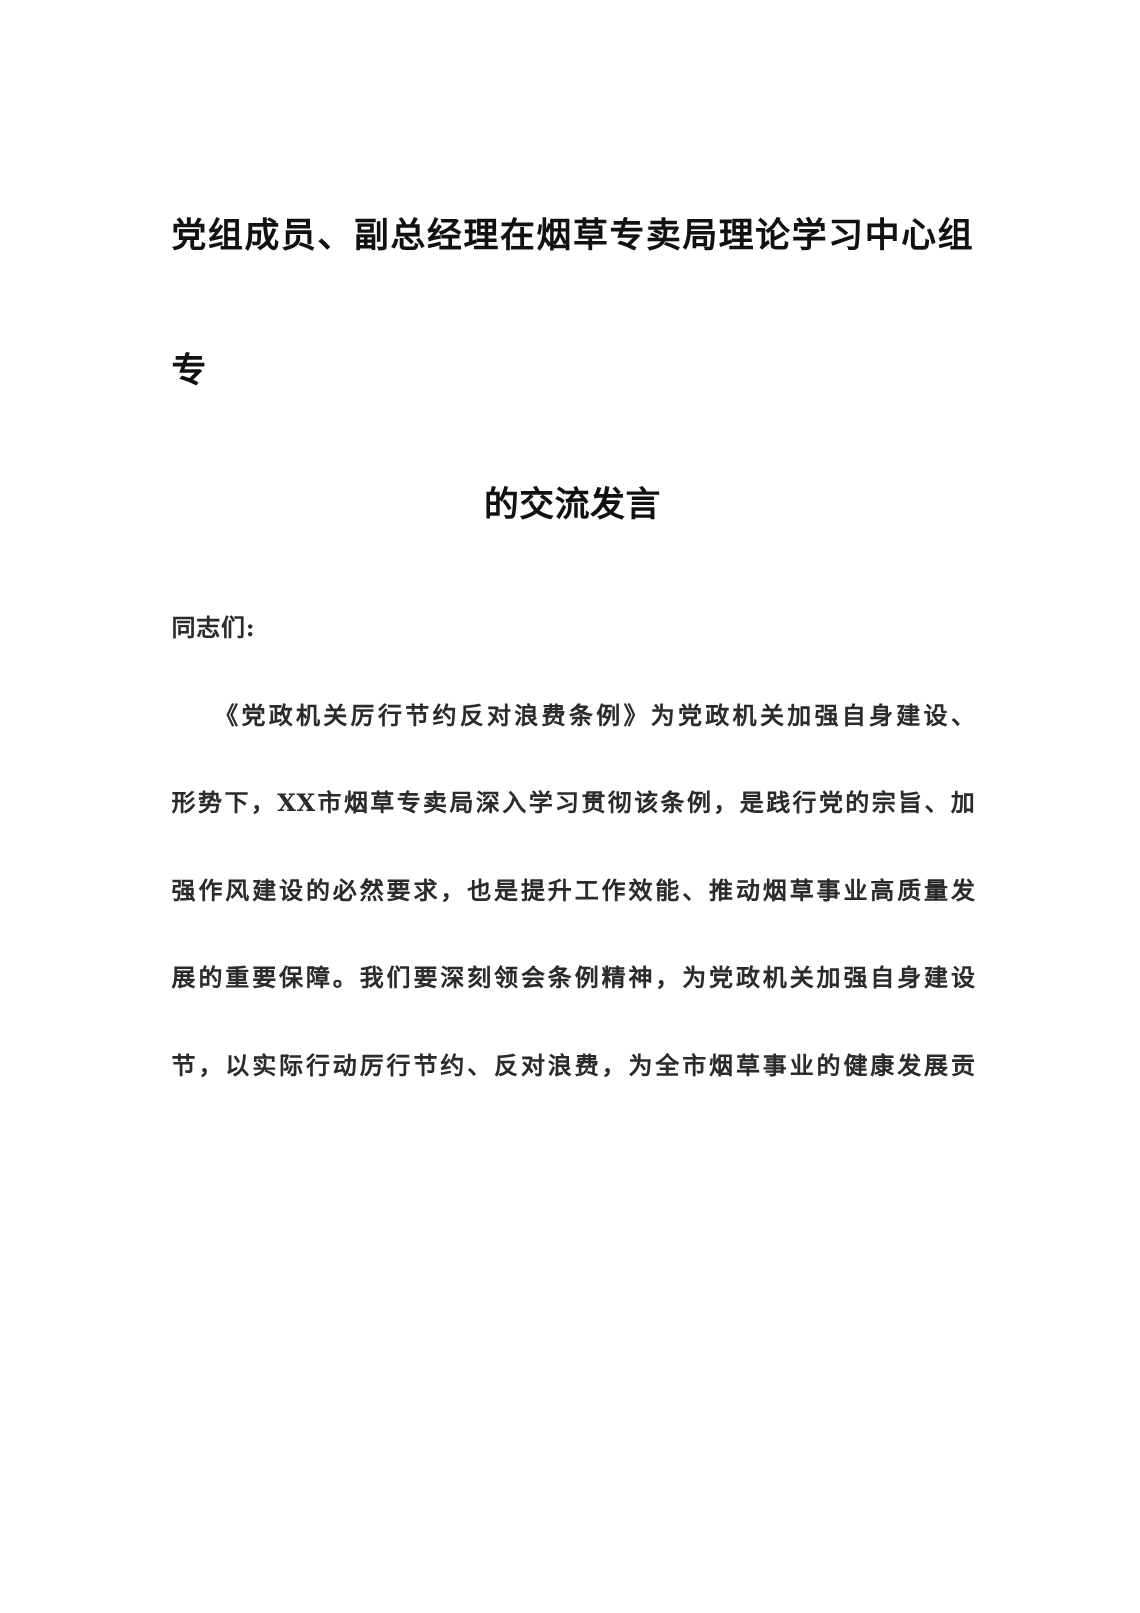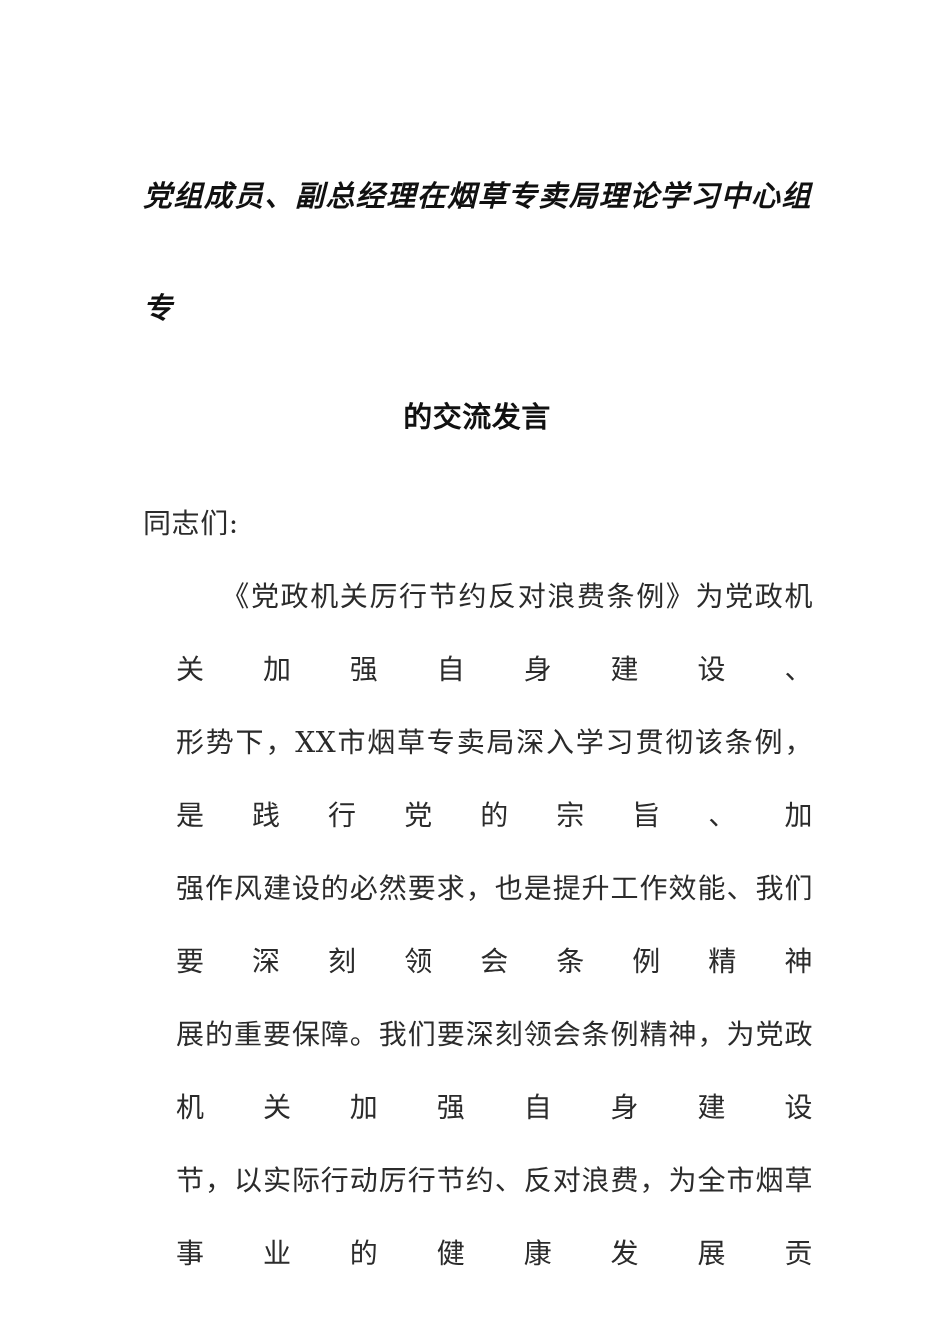--- a/index.html
+++ b/index.html
@@ -45,58 +45,56 @@
 
   .doc-title .tline {
     display: block;
     white-space: nowrap;
   }
 
   .doc-title .tline.full {
     text-align: justify;
     text-align-last: justify;
     white-space: normal;
-    font-style: italic;
   }
 
   .doc-title .tline.center {
     text-align: center;
     text-align-last: center;
-    font-family: Liberation Mono, monospace;
   }
 
   
   .body-block {
     position: absolute;
     left: 143px;
     top: 487px;
     width: 670px;
   }
 
   .para {
     font-family: "DejaVu Serif", "Liberation Serif", serif;
-    font-size: 28px;
+    font-size: 20px;
     line-height: 73px;
     color: #2b2b2b;
     margin: 0;
     letter-spacing: 0.6px;
     text-align: justify;
     text-align-last: left;
+    font-weight: bold;
   }
 
   .para .ln {
     display: block;
     white-space: nowrap;
   }
 
   .para .ln.just {
     white-space: normal;
     text-align: justify;
     text-align-last: justify;
-    margin-left: 33px;
   }
 
   .para .ln.last {
     white-space: nowrap;
     text-align: left;
     text-align-last: left;
   }
 </style>
 </head>
 <body>
@@ -110,21 +108,21 @@
 
   <div class="body-block">
 
     <p class="para">
       <span class="ln last">同志们:</span>
     </p>
 
     <p class="para">
       <span class="ln just">　　《党政机关厉行节约反对浪费条例》为党政机关加强自身建设、</span>
       <span class="ln just">形势下，XX市烟草专卖局深入学习贯彻该条例，是践行党的宗旨、加</span>
-      <span class="ln just">强作风建设的必然要求，也是提升工作效能、我们要深刻领会条例精神</span>
+      <span class="ln just">强作风建设的必然要求，也是提升工作效能、推动烟草事业高质量发</span>
       <span class="ln just">展的重要保障。我们要深刻领会条例精神，为党政机关加强自身建设</span>
       <span class="ln just">节，以实际行动厉行节约、反对浪费，为全市烟草事业的健康发展贡</span>
 
     </p>
 
   </div>
 
 </div>
 
 </body></html>

